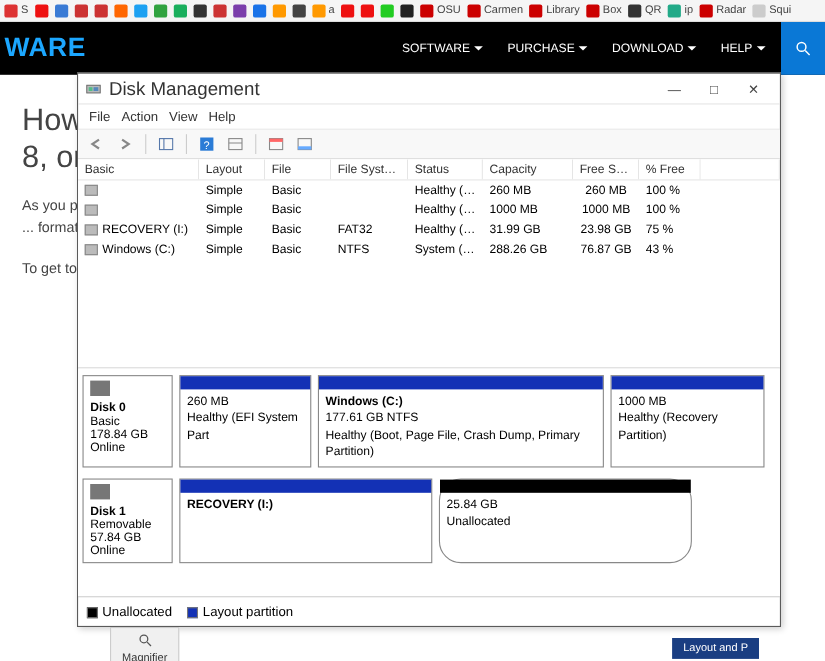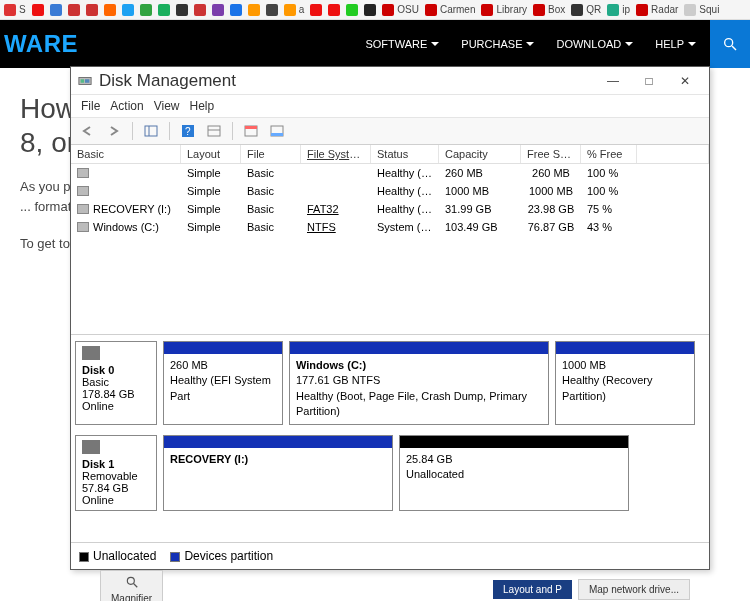--- a/index.html
+++ b/index.html
@@ -30,21 +30,21 @@
   .menubar { display:flex; gap:10px; padding:4px 10px; border-bottom:1px solid #e5e5e5; font-size:12px; color:#333; }
   .menubar span { cursor: default; }
   .toolbar { display:flex; align-items:center; gap:4px; padding:3px 6px; border-bottom:1px solid #cfcfcf; background:#f8f8f8; }
   .tbtn { width:22px; height:20px; display:inline-flex; align-items:center; justify-content:center; border:1px solid transparent; }
   .tsep { width:1px; height:18px; background:#ccc; margin:0 3px; }
   
   .voltable { flex: 0 0 auto; display:flex; flex-direction:column; border-bottom:1px solid #cfcfcf; background:#fff; }
   .volhead { display:flex; background:#fff; border-bottom:1px solid #e0e0e0; }
   .volhead div, .volrow div { padding:3px 6px; font-size:11px; white-space:nowrap; overflow:hidden; text-overflow:ellipsis; }
   .volhead div { color:#333; border-right:1px solid #e5e5e5; background:#fff; position:relative; }
-  .c-vol{width:110px;} .c-lay{width:60px;} .c-typ{width:60px;} .c-fs{width:70px;text-decoration:underline;} .c-st{width:68px;} .c-cap{width:82px;} .c-fsp{width:60px;text-align:center;} .c-pf{width:56px;} .c-ext{flex:1;}
+  .c-vol{width:110px;} .c-lay{width:60px;} .c-typ{width:60px;} .c-fs{width:70px;} .c-st{width:68px;} .c-cap{width:82px;} .c-fsp{width:60px;text-align:center;} .c-pf{width:56px;} .c-ext{flex:1;}
   .volbody { height:170px; overflow:auto; }
   .volrow { display:flex; }
   .volrow .c-vol { display:flex; align-items:center; gap:4px; }
   .volicon { width:12px;height:10px; background:#bbb; border:1px solid #888; display:inline-block; }
   
   .disks { flex:1; overflow:auto; padding:6px 4px; background:#fff; }
   .diskrow { display:flex; gap:6px; margin-bottom:10px; }
   .diskinfo { width:82px; border:1px solid #888; padding:4px 6px; font-size:11px; background:#fff; }
   .diskinfo .dicon { width:18px;height:14px; background:#777; display:inline-block; margin-bottom:2px;}
   .diskname { font-weight:700; }
@@ -321,21 +321,21 @@
         </div>
         <div class="volrow">
           <div class="c-vol">
             <span class="volicon"></span>
             <span>Windows (C:)</span>
           </div>
           <div class="c-lay">Simple</div>
           <div class="c-typ">Basic</div>
           <div class="c-fs">NTFS</div>
           <div class="c-st">System (B...</div>
-          <div class="c-cap">103.49 GB</div>
+          <div class="c-cap">288.26 GB</div>
           <div class="c-fsp">76.87 GB</div>
           <div class="c-pf">43 %</div>
           <div class="c-ext"></div>
         </div>
       </div>
   </div>
 
   <div class="disks" id="disks">
       <div class="diskrow">
         <div class="diskinfo"><span class="dicon"></span><div class="diskname">Disk 0</div><div>Basic</div><div>178.84 GB</div><div>Online</div></div>
@@ -366,41 +366,40 @@
       </div>
       <div class="diskrow">
         <div class="diskinfo"><span class="dicon"></span><div class="diskname">Disk 1</div><div>Removable</div><div>57.84 GB</div><div>Online</div></div>
         <div class="partitions">
           <div class="part" style="width: 230px;">
             <div class="stripe primary"></div>
             <div class="pbody">
               <div class="plabel">RECOVERY  (I:)</div>
             </div>
           </div>
-          <div class="part" style="width: 230px;">
+          <div class="part" style="width: 230px; border-radius: 20px;">
             <div class="stripe unalloc"></div>
             <div class="pbody">
               <div>25.84 GB</div>
               <div>Unallocated</div>
             </div>
           </div>
         </div>
       </div>
     </div>
 
   <div class="legend">
     <span><span class="lsq unalloc"></span><span>Unallocated</span></span>
-    <span><span class="lsq primary"></span><span>Devices partition</span></span>
+    <span><span class="lsq primary"></span><span>Layout partition</span></span>
   </div>
 </div>
 
 <div class="bottomstrip">
   <div class="bstile mag">
     <svg width="14" height="14" viewBox="0 0 24 24" fill="none" stroke="#555" stroke-width="2">
         <circle cx="10" cy="10" r="6"></circle>
         <line x1="15" y1="15" x2="21" y2="21"></line>
       </svg>
     <span>Magnifier</span>
   </div>
   <div style="flex:1"></div>
   <div class="bstile">Layout and P</div>
-  <div class="bstile light">Map network drive...</div>
 </div>
 
 </body></html>

